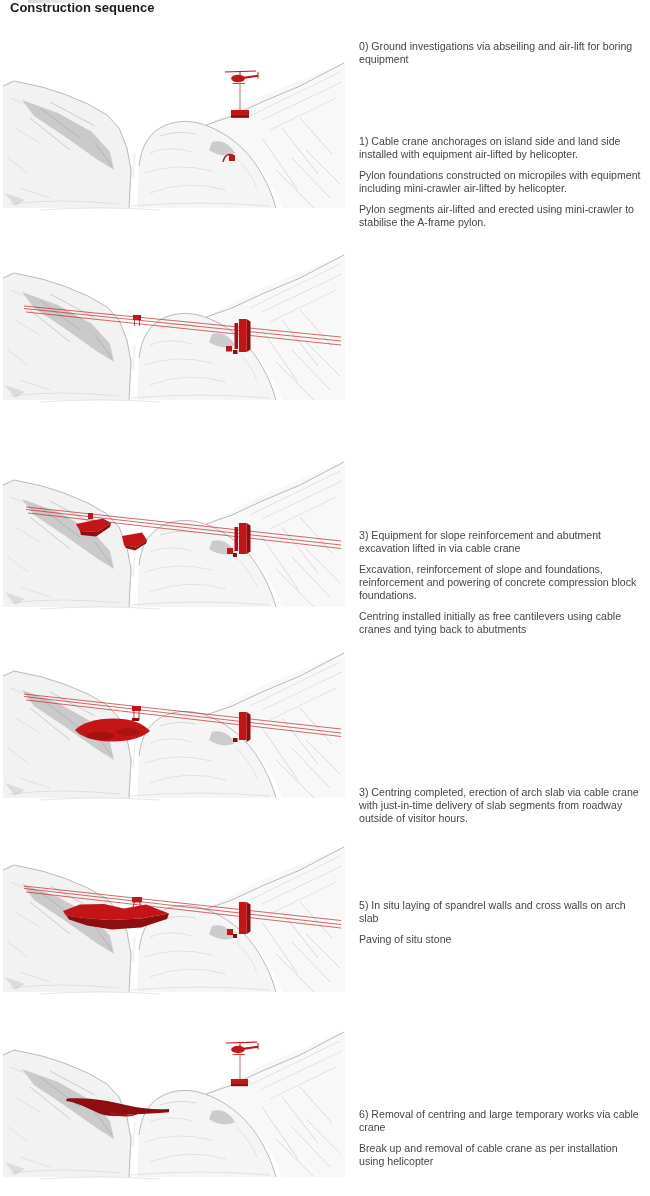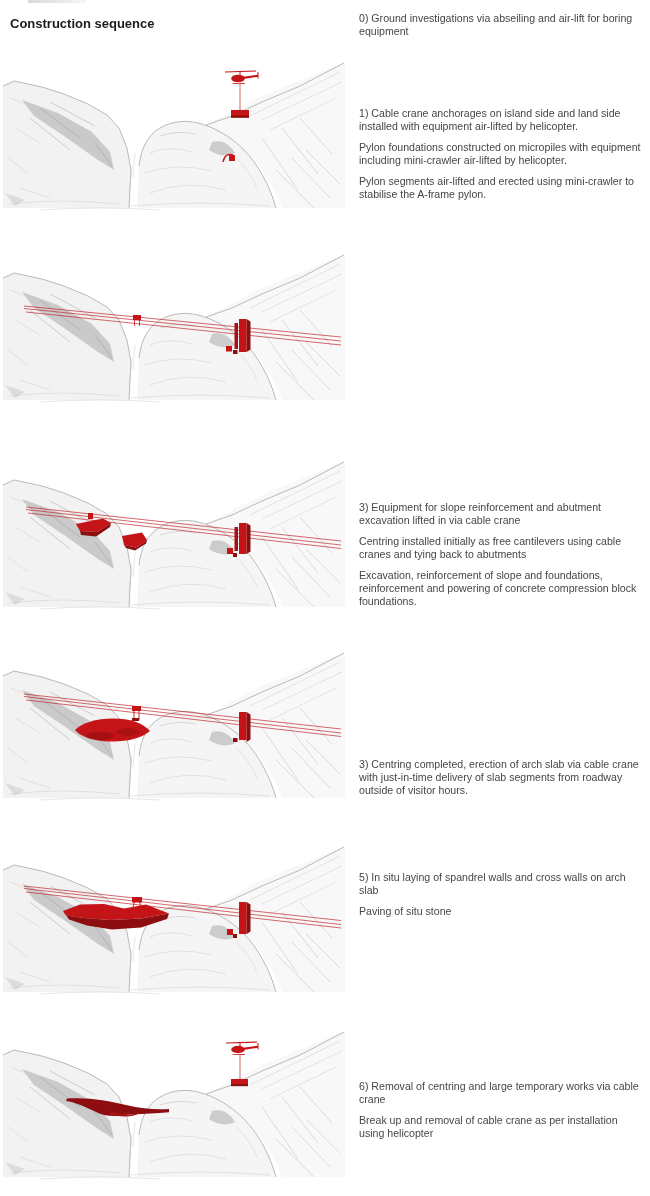--- a/index.html
+++ b/index.html
@@ -1,20 +1,20 @@
 <!DOCTYPE html>
 <html style="--accent-red: #c41417; --accent-mid: #a61114; --accent-dark: #8c0e10; --cable-red: #c2282c; --text: #464646; --title: #1c1c1c; --sketch-light: #cccccc; --sketch-mid: #a8a8a8; --sketch-dark: #8e8e8e;"><head>
 <meta charset="utf-8">
 <style>
   html,body{margin:0;padding:0;background:#fff;}
   body{width:650px;height:1196px;font-family:"Liberation Sans",sans-serif;}
   .page{position:relative;width:650px;height:1196px;background:#fff;overflow:hidden;}
-  .title{position:absolute;left:10px;top:16px;font-size:13px;font-weight:bold;color:var(--title,#1c1c1c);}
+  .title{position:absolute;left:10px;top:0;font-size:13px;font-weight:bold;color:var(--title,#1c1c1c);}
   .smudge{position:absolute;left:28px;top:0;width:58px;height:3px;background:linear-gradient(90deg,#b9b9b9,#eee);opacity:.55;}
-  .step-text{position:absolute;left:359px;width:286px;font-size:10.6px;line-height:13px;color:var(--text,#464646);}
+  .step-text{position:absolute;left:359px;width:286px;font-size:10.6px;line-height:13px;color:var(--text,#464646);margin-top:28px;}
   .step-text p{margin:0 0 8px 0;}
   .panel{position:absolute;left:0;}
   
   .ridge{stroke:var(--sketch-mid,#a8a8a8);stroke-width:.8;fill:none;}
   .tex{stroke:var(--sketch-light,#cccccc);stroke-width:.5;fill:none;}
   .tex2{stroke:var(--sketch-mid,#a8a8a8);stroke-width:.55;fill:none;opacity:.7;}
   .crev{stroke:var(--sketch-dark,#8e8e8e);stroke-width:.6;fill:none;opacity:.65;}
   .mass-l{fill:#f2f2f2;}
   .mass-c{fill:#f5f5f5;}
   .mass-r{fill:#f8f8f8;}
@@ -224,22 +224,22 @@
 
   <div class="step-text" style="top:107px">
     <p>1) Cable crane anchorages on island side and land side installed with equipment air-lifted by helicopter.</p>
     <p>Pylon foundations constructed on micropiles with equipment including mini-crawler air-lifted by helicopter.</p>
     <p>Pylon segments air-lifted and erected using mini-crawler to stabilise the A-frame pylon.</p>
   </div>
 
 
   <div class="step-text" style="top:501px">
     <p>3) Equipment for slope reinforcement and abutment excavation lifted in via cable crane</p>
+    <p>Excavation, reinforcement of slope and foundations, reinforcement and powering of concrete compression block foundations.</p>
     <p>Centring installed initially as free cantilevers using cable cranes and tying back to abutments</p>
-    <p>Excavation, reinforcement of slope and foundations, reinforcement and powering of concrete compression block foundations.</p>
   </div>
 
   <div class="step-text" style="top:758px">
     <p>3) Centring completed, erection of arch slab via cable crane with just-in-time delivery of slab segments from roadway outside of visitor hours.</p>
   </div>
 
   <div class="step-text" style="top:871px">
     <p>5) In situ laying of spandrel walls and cross walls on arch slab</p>
     <p>Paving of situ stone</p>
   </div>

